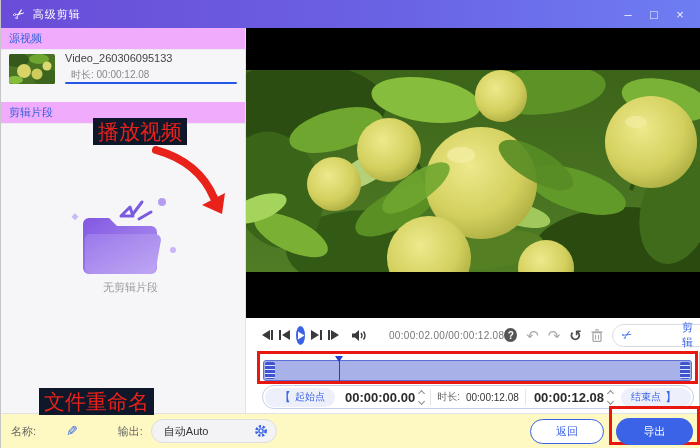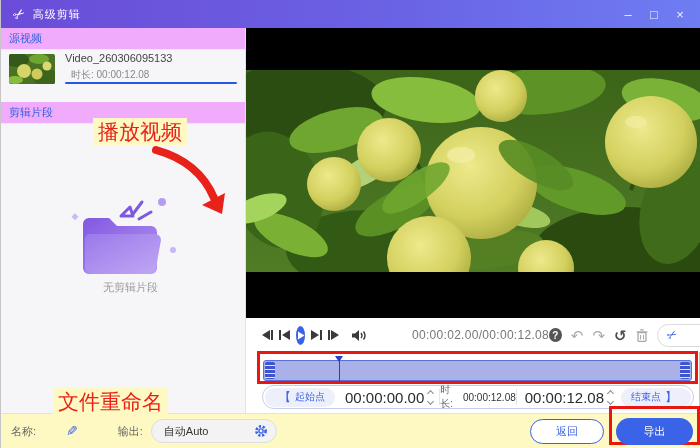--- a/index.html
+++ b/index.html
@@ -32,21 +32,21 @@
   
   .video-area { position:absolute; left:245px; top:28px; width:455px; height:290px; background:#000; }
   .scene { position:absolute; left:0; top:42px; width:455px; height:202px; }
 
   
   .controls { position:absolute; left:245px; top:318px; width:455px; height:34px; background:#fff; display:flex; align-items:center; padding:0 4px 0 14px; }
   .tico { width:18px; height:18px; display:flex; align-items:center; justify-content:center; margin-right:4px; cursor:default; }
   .play-btn { width:19px; height:19px; border-radius:50%; background:#3a63e8; display:flex; align-items:center; justify-content:center; margin-right:4px; }
   .vol { margin-left:6px; }
   .csep { width:1px; height:14px; background:#ddd; margin:0 10px 0 8px; }
-  .time-display { font-size:12px; color:#777; letter-spacing:.3px;margin-left:23px; }
+  .time-display { font-size:10px; color:#777; letter-spacing:.3px; }
   .right-icons { margin-left:auto; display:flex; align-items:center; }
   .help-icon { width:14px; height:14px; border-radius:50%; background:#555; color:#fff; font-size:10px; font-weight:bold; display:flex; align-items:center; justify-content:center; margin-right:9px; }
   .glyph-ico { font-size:15px; color:#a9a9ad; margin-right:9px; line-height:1; }
   .glyph-dark { color:#4d4d52; font-weight:bold; }
   .trash-ico { margin-right:9px; display:flex; }
   .clip-pill { height:23px; border:1px solid #dcdce0; border-radius:13px; display:flex; align-items:center; padding:0 0 0 9px; background:#fff; }
   .clip-sc { color:#3a63e8; font-size:12px; transform:rotate(-30deg); margin-right:4px; }
   .clip-label { color:#3a63e8; font-size:11px; margin-right:8px;margin-left:46px; }
   .clip-div { width:1px; height:21px; background:#e2e2e6; }
   .clip-chevron { width:22px; height:21px; display:flex; align-items:center; justify-content:center; }
@@ -60,21 +60,21 @@
   .tl-handle.left { left:1px; } .tl-handle.right { right:1px; }
   .playhead { position:absolute; left:71px; top:-5px; width:9px; height:26px; }
   .ph-tri { position:absolute; left:0; top:0; width:0; height:0; border-left:4.5px solid transparent; border-right:4.5px solid transparent; border-top:6px solid #2740c8; }
   .ph-line { position:absolute; left:4px; top:5px; width:1px; height:21px; background:#2740c8; }
 
   
   .trim-row { position:absolute; left:261px; top:385px; width:432px; height:24px; background:#fff; border:1px solid #c5cde8; border-radius:12px; display:flex; align-items:center; z-index:2; }
   .trim-btn { height:19px; background:#edeffa; border-radius:10px; color:#3b63e8; display:flex; align-items:center; padding:0 10px; margin:0 2px; white-space:nowrap; }
   .trim-bracket { font-size:12px; margin:0 4px; }
   .trim-btn-label { font-size:10px; }
-  .trim-time { font-size:15px; color:#2b2b2e; padding:0 4px 0 8px; font-family:"Liberation Sans",sans-serif; }
+  .trim-time { font-size:13px; color:#2b2b2e; padding:0 4px 0 8px; font-family:"Liberation Sans",sans-serif;font-weight:bold; }
   .spinner { display:flex; flex-direction:column; justify-content:center; gap:3px; margin-right:6px; }
   .sp-up,.sp-dn { width:5px; height:5px; border-right:1.3px solid #8a8a92; border-bottom:1.3px solid #8a8a92; }
   .sp-up { transform:rotate(-135deg); } .sp-dn { transform:rotate(45deg); }
   .trim-div { width:1px; height:16px; background:#e4e4ea; }
   .trim-center { flex:1; display:flex; align-items:center; justify-content:center; gap:6px; }
   .dur-label { font-size:10px; color:#666; }
   .dur-value { font-size:10px; color:#333; }
 
   
   .footer { position:absolute; left:0; top:413px; width:700px; height:35px; background:#fef9c3; border-top:1px solid #e2e2e5; display:flex; align-items:center; padding:0 10px; }
@@ -83,23 +83,23 @@
   .pencil { color:#3b63e8; font-size:14px; margin-left:30px; transform:scaleX(-1); }
   .out-label { margin-left:40px; }
   .out-pill { margin-left:8px; width:126px; height:24px; border:1px solid #ddd; border-radius:12px; background:#f3f3f5; display:flex; align-items:center; padding:0 8px 0 12px; }
   .out-value { font-size:11px; color:#333; }
   .gear { margin-left:auto; display:flex; }
   .back-btn { position:absolute; left:529px; top:419px; width:74px; height:25px; border:1px solid #3b63e8; border-radius:13px; background:#fff; color:#3b63e8; font-size:11px; display:flex; align-items:center; justify-content:center; }
   .export-btn { position:absolute; left:615px; top:418px; width:77px; height:27px; border-radius:14px; background:#3a63e8; color:#fff; font-size:11px; display:flex; align-items:center; justify-content:center; z-index:7; }
   .export-annot { position:absolute; left:608px; top:406px; width:91px; height:39px; border:3px solid #e8170f; z-index:6; }
 
   
-  .annot-label { position:absolute; background:#fef9c3; color:#e8221a; font-size:21px; line-height:1.2; padding:1px 5px; z-index:10; white-space:nowrap; }
+  .annot-label { position:absolute; background:#0f172a; color:#e8221a; font-size:21px; line-height:1.2; padding:1px 5px; z-index:10; white-space:nowrap; }
   .annot-play { left:92px; top:118px; }
-  .annot-rename { left:52px; top:388px; }
+  .annot-rename { left:38px; top:388px; }
   .annot-export-note { left:377px; top:408px; }
   .annot-arrow { position:absolute; left:140px; top:142px; width:100px; height:75px; z-index:10; }
 </style>
 </head>
 <body>
 
 <div id="window">
 
   <div class="titlebar">
     <span class="tb-scissors">✂</span>

